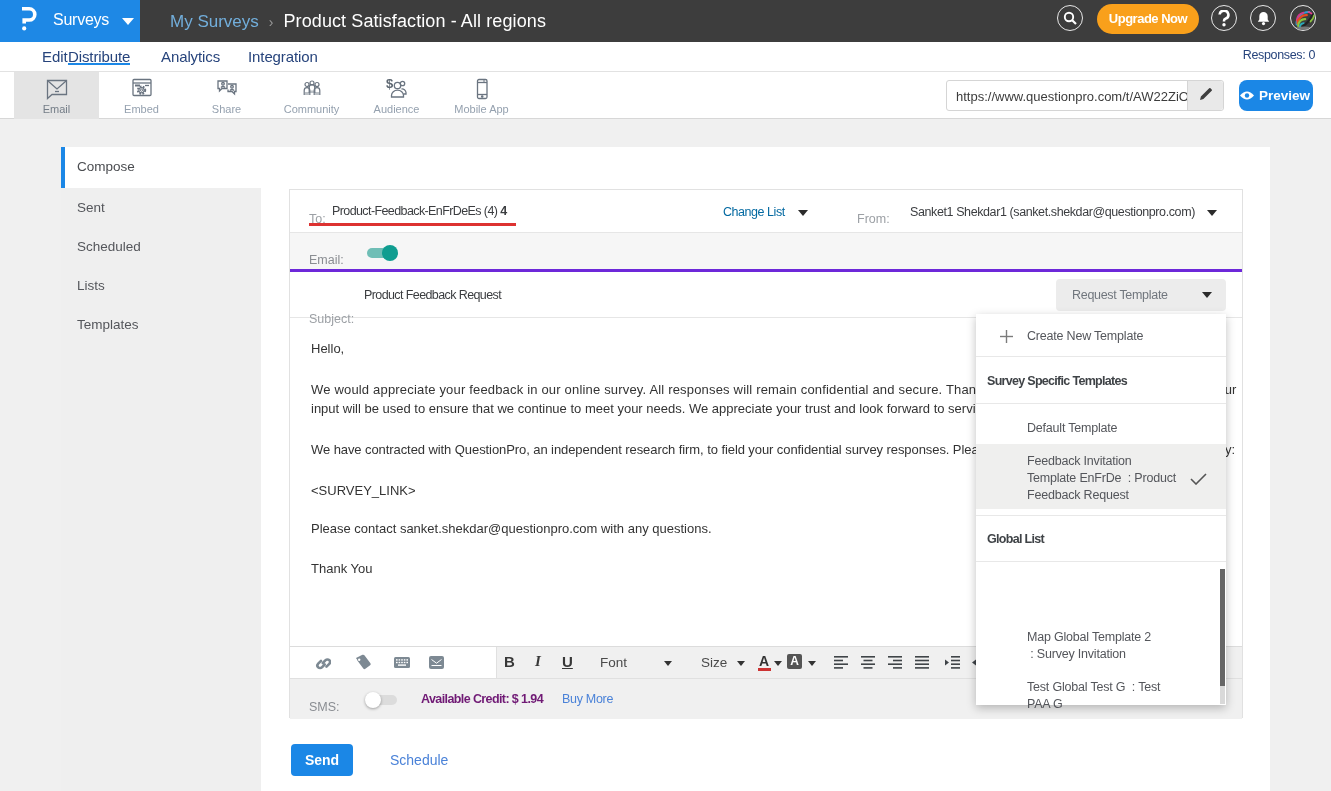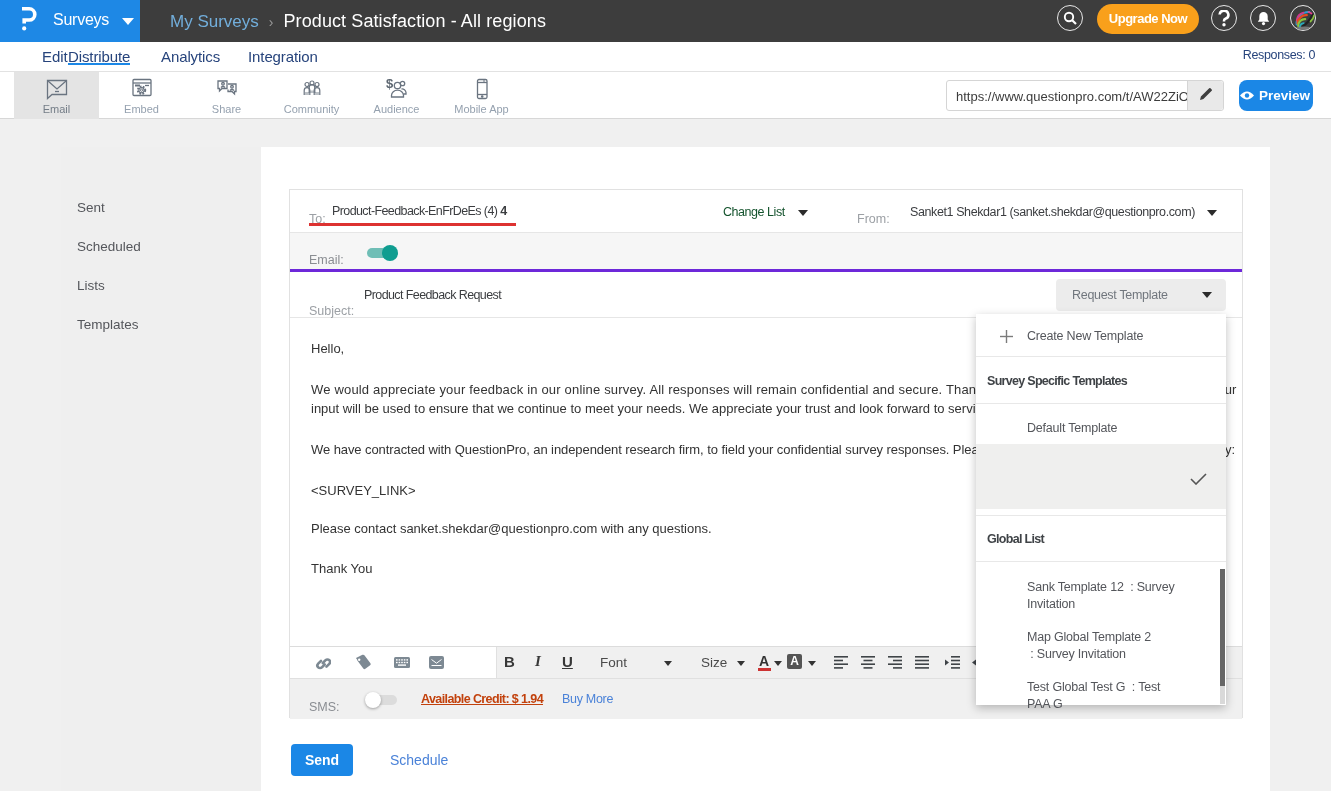--- a/index.html
+++ b/index.html
@@ -203,45 +203,46 @@
   </div>
   <div id="prevbtn">
     <svg width="16" height="11" viewBox="0 0 16 11" style="vertical-align:-1px; margin-right:4px;">
       <path d="M1,5.5 Q8,-2.5 15,5.5 Q8,13.5 1,5.5 z" fill="#fff"></path>
       <circle cx="8" cy="5.5" r="2.2" fill="#1b87e6"></circle>
     </svg>Preview</div>
 </div>
 
 <div id="card">
   <div id="sidebar">
+    <div class="sitem act" style="top:0;">Compose</div>
     <div class="sitem" style="top:41px;">Sent</div>
     <div class="sitem" style="top:80px;">Scheduled</div>
     <div class="sitem" style="top:119px;">Lists</div>
     <div class="sitem" style="top:158px;">Templates</div>
   </div>
 
   <div id="form">
     <div id="rowTo">
       <span class="lab" style="position:absolute; left:19px; top:14px;">To:</span>
       <span class="val" style="position:absolute; left:42px; top:14px;">Product-Feedback-EnFrDeEs (4) <b>4</b></span>
       <div id="redline"></div>
-      <span class="val" style="position:absolute; left:433px; top:15px; color:#14532d; letter-spacing:-0.45px;">Change List</span>
+      <span class="val" style="position:absolute; left:433px; top:15px; color:#0369a1; letter-spacing:-0.45px;">Change List</span>
       <span style="position:absolute; left:508px; top:20px; width:0; height:0; border-left:5px solid transparent; border-right:5px solid transparent; border-top:6px solid #2b2b2b;"></span>
       <span class="lab" style="position:absolute; left:567px; top:14px;">From:</span>
       <span class="val" style="position:absolute; left:620px; top:15px; letter-spacing:-0.4px;">Sanket1 Shekdar1 (sanket.shekdar@questionpro.com)</span>
       <span style="position:absolute; left:917px; top:20px; width:0; height:0; border-left:5px solid transparent; border-right:5px solid transparent; border-top:6px solid #2b2b2b;"></span>
     </div>
     <div id="rowEmail">
       <span class="lab" style="position:absolute; left:19px; top:12px; color:#8a8d92;">Email:</span>
       <div class="tgon" style="left:77px; top:15px;">
           <span class="kn"></span>
         </div>
     </div>
     <div id="rowSubj">
-      <span class="lab" style="position:absolute; left:19px; top:24px;">Subject:</span>
+      <span class="lab" style="position:absolute; left:19px; top:32px;">Subject:</span>
       <span class="val" style="position:absolute; left:74px; top:16px;">Product Feedback Request</span>
     </div>
     <div id="body">
       <p style="top:23px;">Hello,</p>
       <p style="top:64px; letter-spacing:0.18px;">We would appreciate your feedback in our online survey. All responses will remain confidential and secure. Thank you in advance for your participation! Your</p>
       <p style="top:83px;">input will be used to ensure that we continue to meet your needs. We appreciate your trust and look forward to serving you.</p>
       <p style="top:124px; letter-spacing:-0.08px;">We have contracted with QuestionPro, an independent research firm, to field your confidential survey responses. Please click on the link below to begin the survey:</p>
       <p style="top:165px;">&lt;SURVEY_LINK&gt;</p>
       <p style="top:203px;">Please contact sanket.shekdar@questionpro.com with any questions.</p>
       <p style="top:243px;">Thank You</p>
@@ -328,21 +329,21 @@
           <rect x="6" y="7.4" width="9" height="1.6"></rect>
           <rect x="6" y="11.1" width="9" height="1.6"></rect>
           <path d="M4,3.5 l-4,3 l4,3 z"></path>
         </svg>
     </div>
     <div id="rowSms">
       <span class="lab" style="position:absolute; left:19px; top:13px; color:#8a8d92;">SMS:</span>
       <div class="tgoff" style="left:76px; top:16px;">
           <span class="kn"></span>
         </div>
-      <span style="position:absolute; left:131px; top:13px; font-size:12.5px; letter-spacing:-0.6px; color:#c2410c; font-weight:bold;text-decoration:underline;">Available Credit: $ 1.94</span>
+      <span style="position:absolute; left:131px; top:13px; font-size:12.5px; letter-spacing:-0.6px; color:#701a75; font-weight:bold;">Available Credit: $ 1.94</span>
       <span style="position:absolute; left:272px; top:13px; font-size:12.5px; letter-spacing:-0.3px; color:#4a82d8;">Buy More</span>
     </div>
   </div>
 
   <div id="sendbtn">Send</div>
   <div id="schedule">Schedule</div>
 </div>
 
 <div id="ctbtn">
     <span class="t">Request Template</span>
@@ -355,24 +356,24 @@
         <line x1="6.5" y1="0" x2="6.5" y2="13"></line>
         <line x1="0" y1="6.5" x2="13" y2="6.5"></line>
       </g>
     </svg>
   <div style="position:absolute; left:51px; top:15px;">Create New Template</div>
   <div class="divd" style="top:42px;"></div>
   <div class="hdr" style="position:absolute; left:11px; top:60px;">Survey Specific Templates</div>
   <div class="divd" style="top:89px;"></div>
   <div class="item" style="top:106px;">Default Template</div>
   <div class="sel"></div>
+  <div class="item" style="top:139px;">Feedback Invitation<br>Template EnFrDe&nbsp; : Product<br>Feedback Request</div>
   <svg class="abs" style="left:214px; top:159px;" width="17" height="12" viewBox="0 0 17 12">
       <path d="M1,6 l5,5 L16,1" fill="none" stroke="#555" stroke-width="1.6"></path>
     </svg>
   <div class="divd" style="top:201px;"></div>
   <div class="hdr" style="position:absolute; left:11px; top:218px;">Global List</div>
   <div class="divd" style="top:247px;"></div>
-  <div class="item" style="top:265px;">Sank Template 12&nbsp; : Survey<br>Invitation</div>
   <div class="item" style="top:315px;">Map Global Template 2<br>&nbsp;: Survey Invitation</div>
   <div class="item" style="top:365px;">Test Global Test G&nbsp; : Test<br>PAA G</div>
   <div id="scrollbar"></div>
   <div id="scrolltrack"></div>
 </div>
 
 </body></html>

